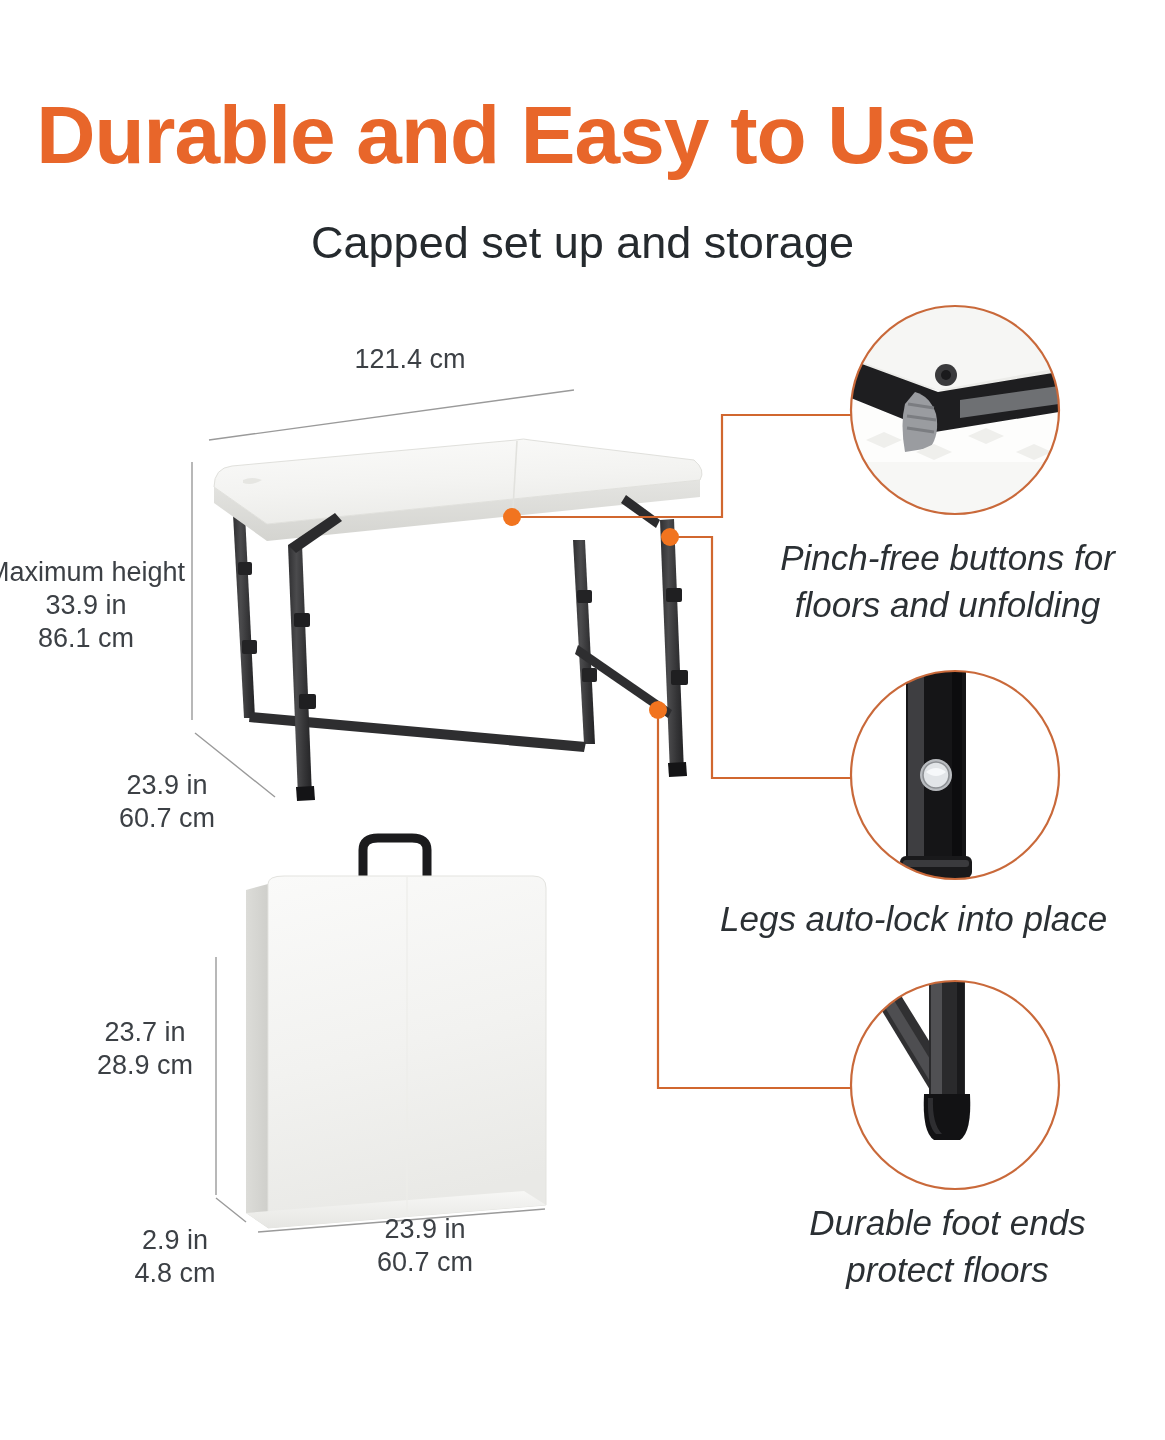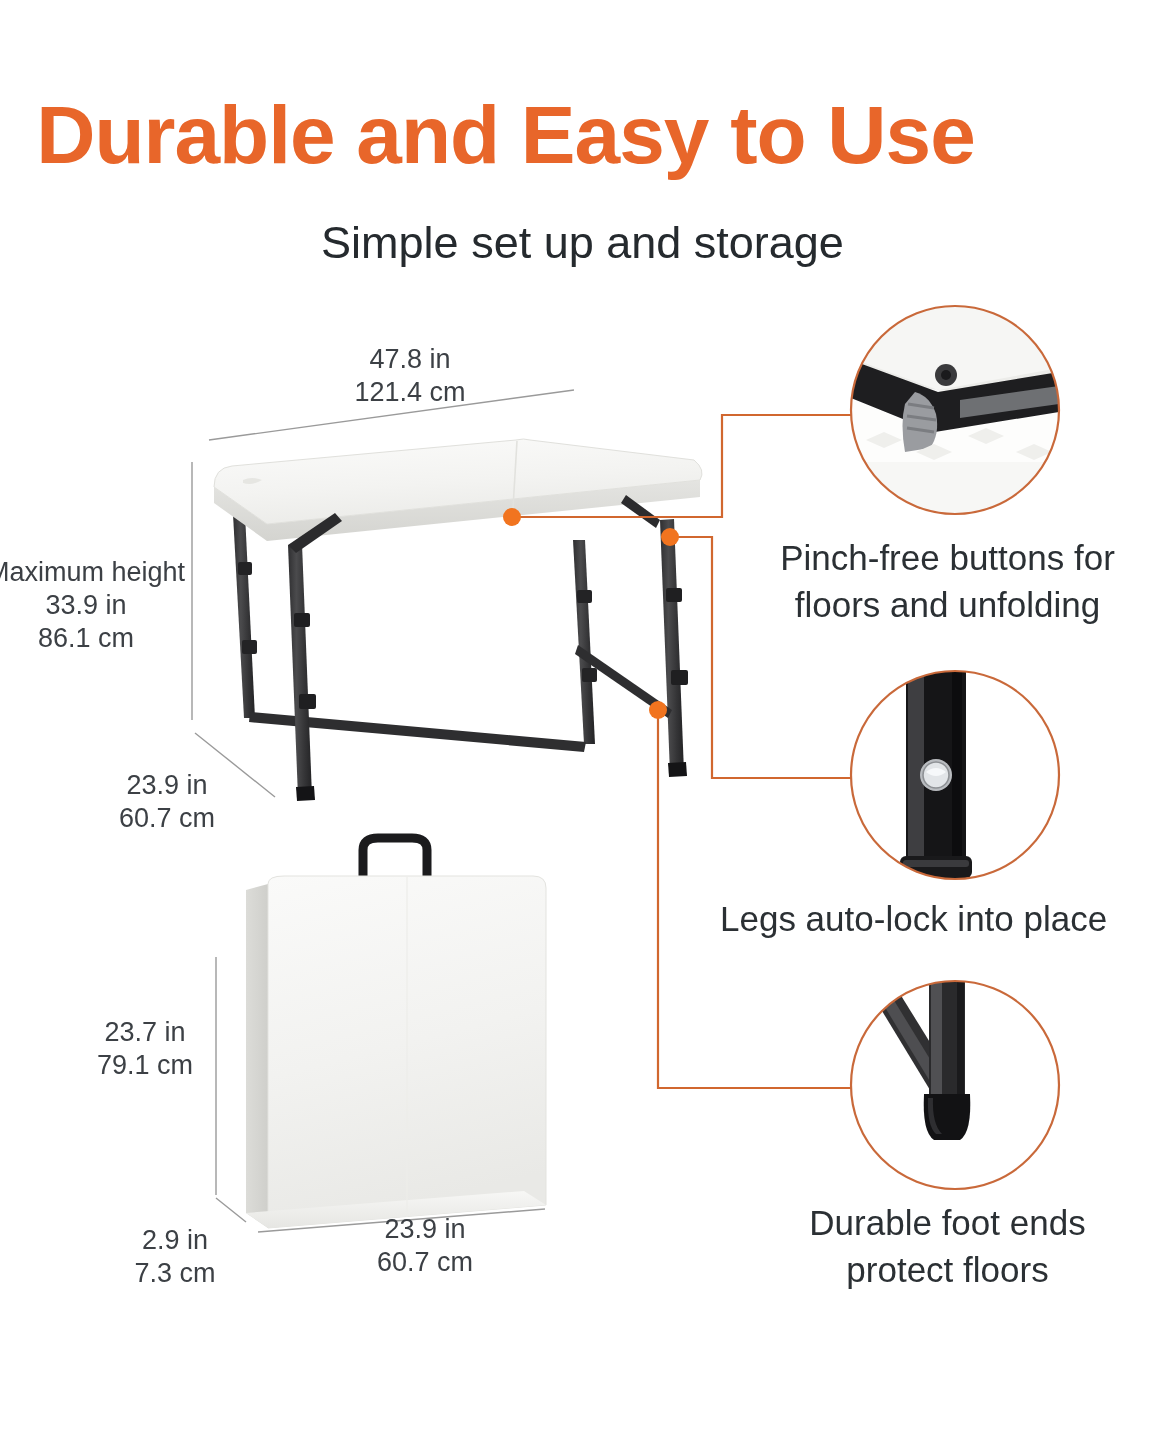--- a/index.html
+++ b/index.html
@@ -56,20 +56,21 @@
   }
 
   
   .callout-text {
     position: absolute;
     font-size: 35px;
     color: #2B3034;
     line-height: 1.33;
     text-align: center;
     white-space: nowrap;
+    font-style: italic;
   }
 
   
   svg.stage {
     position: absolute;
     left: 0;
     top: 0;
     width: 1165px;
     height: 1440px;
     overflow: visible;
@@ -79,21 +80,21 @@
   .conn      { stroke: #D1672F; stroke-width: 2.2; fill: none; }
   .circ-ring { stroke: #C9693A; stroke-width: 2.2; fill: none; }
   .dot       { fill: #F1741F; }
 </style>
 </head>
 <body>
 
 <div id="page">
 
   <div class="headline">Durable and Easy to Use</div>
-  <div class="subhead">Simple set up and storage</div>
+  <div class="subhead">Capped set up and storage</div>
 
   <svg class="stage" viewBox="0 0 1165 1440">
 
     <defs>
       <linearGradient id="topFace" x1="0" y1="0" x2="0.35" y2="1">
         <stop offset="0%" stop-color="#FBFBFA"></stop>
         <stop offset="60%" stop-color="#F3F3F1"></stop>
         <stop offset="100%" stop-color="#EBEBE8"></stop>
       </linearGradient>
       <linearGradient id="edgeFace" x1="0" y1="0" x2="0" y2="1">
@@ -284,43 +285,42 @@
         <rect x="957" y="960" width="7" height="140" fill="#1A1A1C"></rect>
 
         <path d="M924 1094 Q922 1132 934 1140 L960 1140 Q972 1132 970 1094 Z" fill="#121214"></path>
         <path d="M928 1098 Q927 1126 936 1134 L942 1134 Q932 1124 933 1098 Z" fill="#2E2E31"></path>
       </g>
       <circle class="circ-ring" cx="955" cy="1085" r="104"></circle>
     </g>
   </svg>
 
   <div class="dim" style="left:300px; top:343px; width:220px;">
-    <div>47.8 in</div>
     <div>121.4 cm</div>
   </div>
 
   <div class="dim" style="left:-14px; top:556px; width:200px;">
     <div>Maximum height</div>
     <div>33.9 in</div>
     <div>86.1 cm</div>
   </div>
 
   <div class="dim" style="left:62px; top:769px; width:210px;">
     <div>23.9 in</div>
     <div>60.7 cm</div>
   </div>
 
   <div class="dim" style="left:40px; top:1016px; width:210px;">
     <div>23.7 in</div>
-    <div>79.1 cm</div>
+    <div>28.9 cm</div>
   </div>
 
   <div class="dim" style="left:85px; top:1224px; width:180px;">
     <div>2.9 in</div>
-    <div>7.3 cm</div>
+    <div>4.8 cm</div>
   </div>
 
   <div class="dim" style="left:320px; top:1213px; width:210px;">
     <div>23.9 in</div>
     <div>60.7 cm</div>
   </div>
 
   <div class="callout-text" style="left:735px; top:535px; width:425px;">
     <div>Pinch-free buttons for</div>
     <div>floors and unfolding</div>

